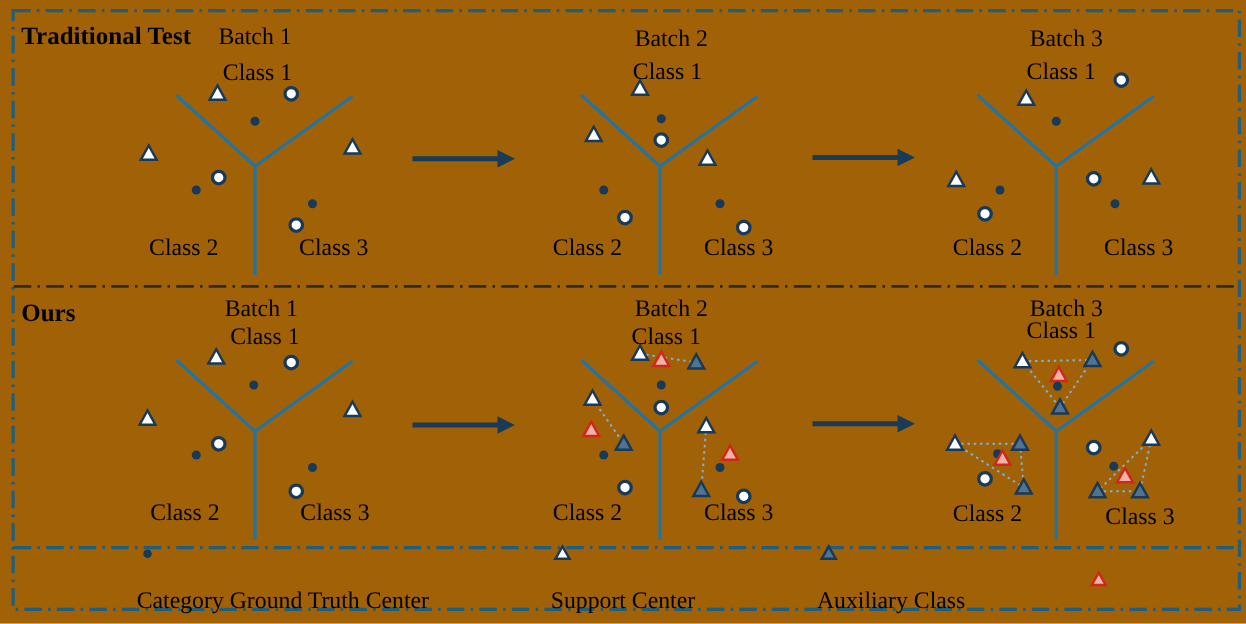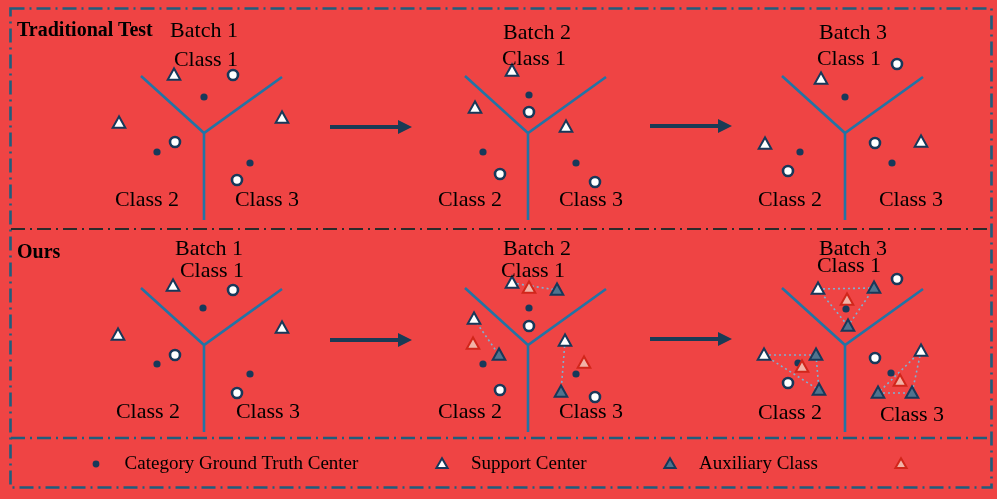--- a/index.html
+++ b/index.html
@@ -1,35 +1,35 @@
 <!DOCTYPE html>
 <html><head>
 <meta charset="utf-8">
 <style>
   html,body{margin:0;padding:0;background:#ffffff;}
   .stage{
-    position:relative;width:997px;height:499px;background:#ef4444;
+    position:relative;width:997px;height:499px;background:#a16207;
     font-family:"Liberation Serif", serif;overflow:hidden;
   }
   #diagram-svg{position:absolute;left:0;top:0;}
   .row-title{
     position:absolute;font-weight:bold;font-size:20px;color:#000;
     white-space:nowrap;
   }
   .row-title.t1{left:17px;top:18px;}
   .row-title.t2{left:17px;top:240px;}
   .lbl{
     position:absolute;transform:translate(-50%,-50%);
-    font-size:22px;color:#000;white-space:nowrap;
+    font-size:19px;color:#000;white-space:nowrap;
   }
   .legend{
     position:absolute;left:12px;right:12px;top:440px;height:46px;
     display:flex;align-items:center;justify-content:space-evenly;
   }
-  .legend-item{display:flex;align-items:center;gap:20px;}
+  .legend-item{display:flex;align-items:flex-start;gap:20px;flex-direction:column;}
   .legend-item svg{display:block;}
   .legend-item .txt{font-size:19px;color:#000;white-space:nowrap;}
 </style>
 </head>
 <body>
 
 <div class="stage">
   <svg id="diagram-svg" width="997" height="499" viewBox="0 0 997 499">
       <rect x="10.5" y="8.5" width="981" height="479" fill="none" stroke="#1f5e7d" stroke-width="2.6" stroke-dasharray="14 5 2 5"></rect>
       <line x1="11" y1="229" x2="991" y2="229" stroke="#2b2b2b" stroke-width="2.2" stroke-dasharray="14 5 2 5"></line>

